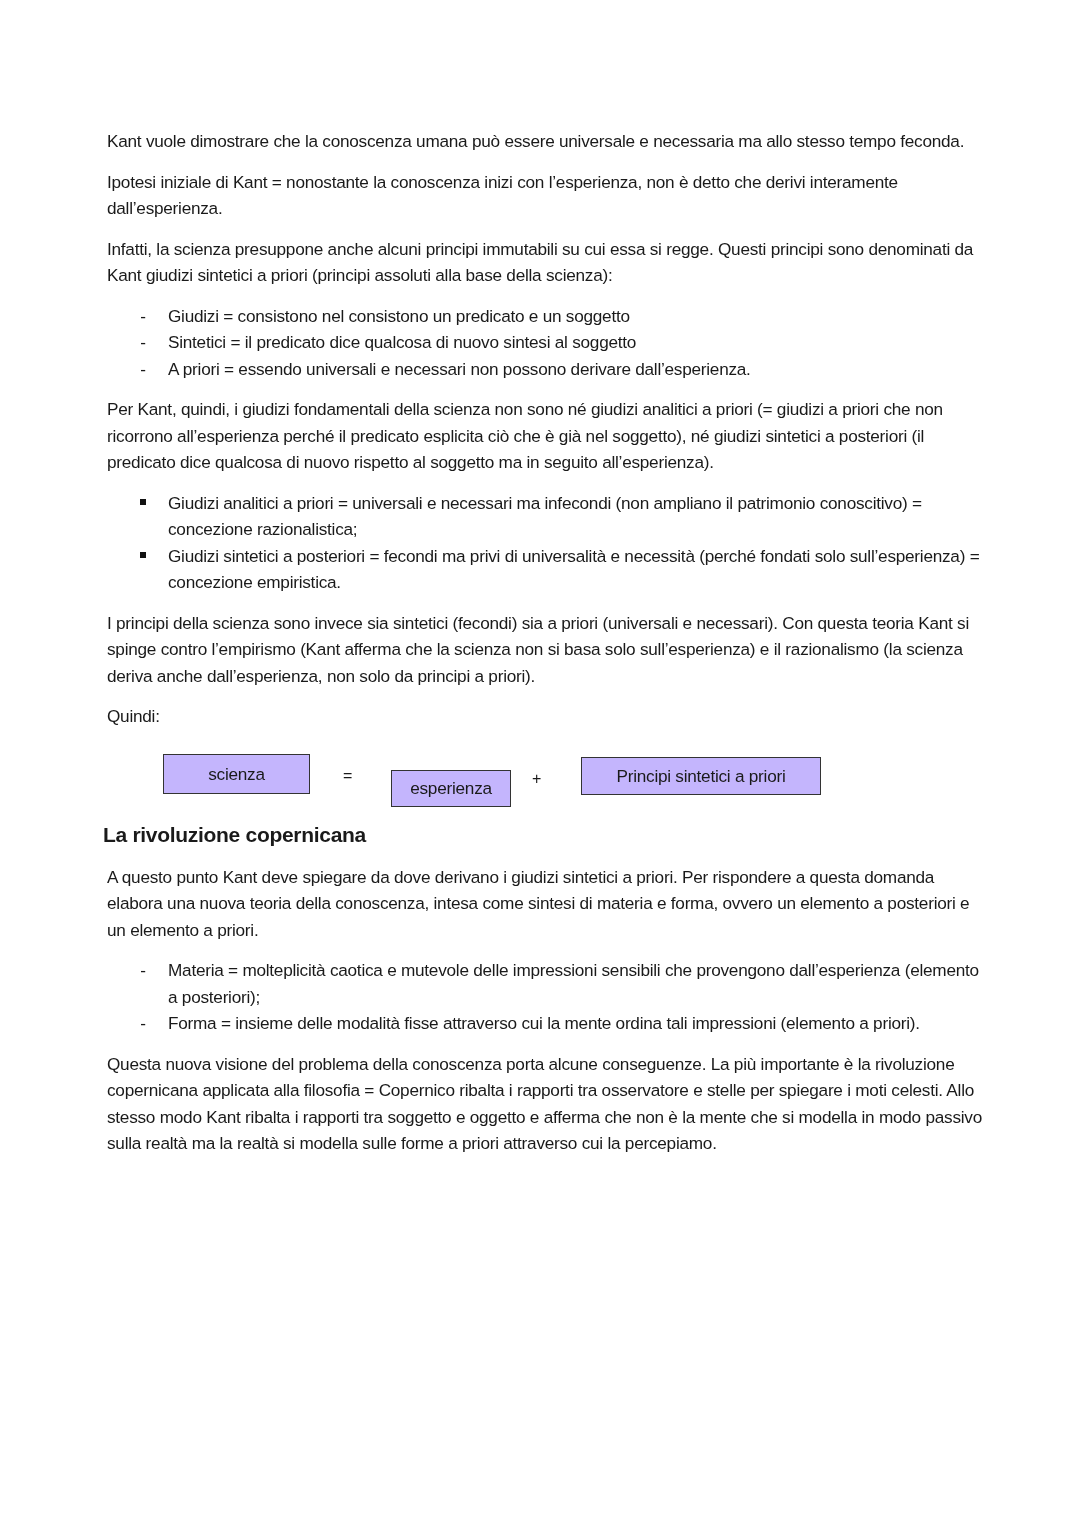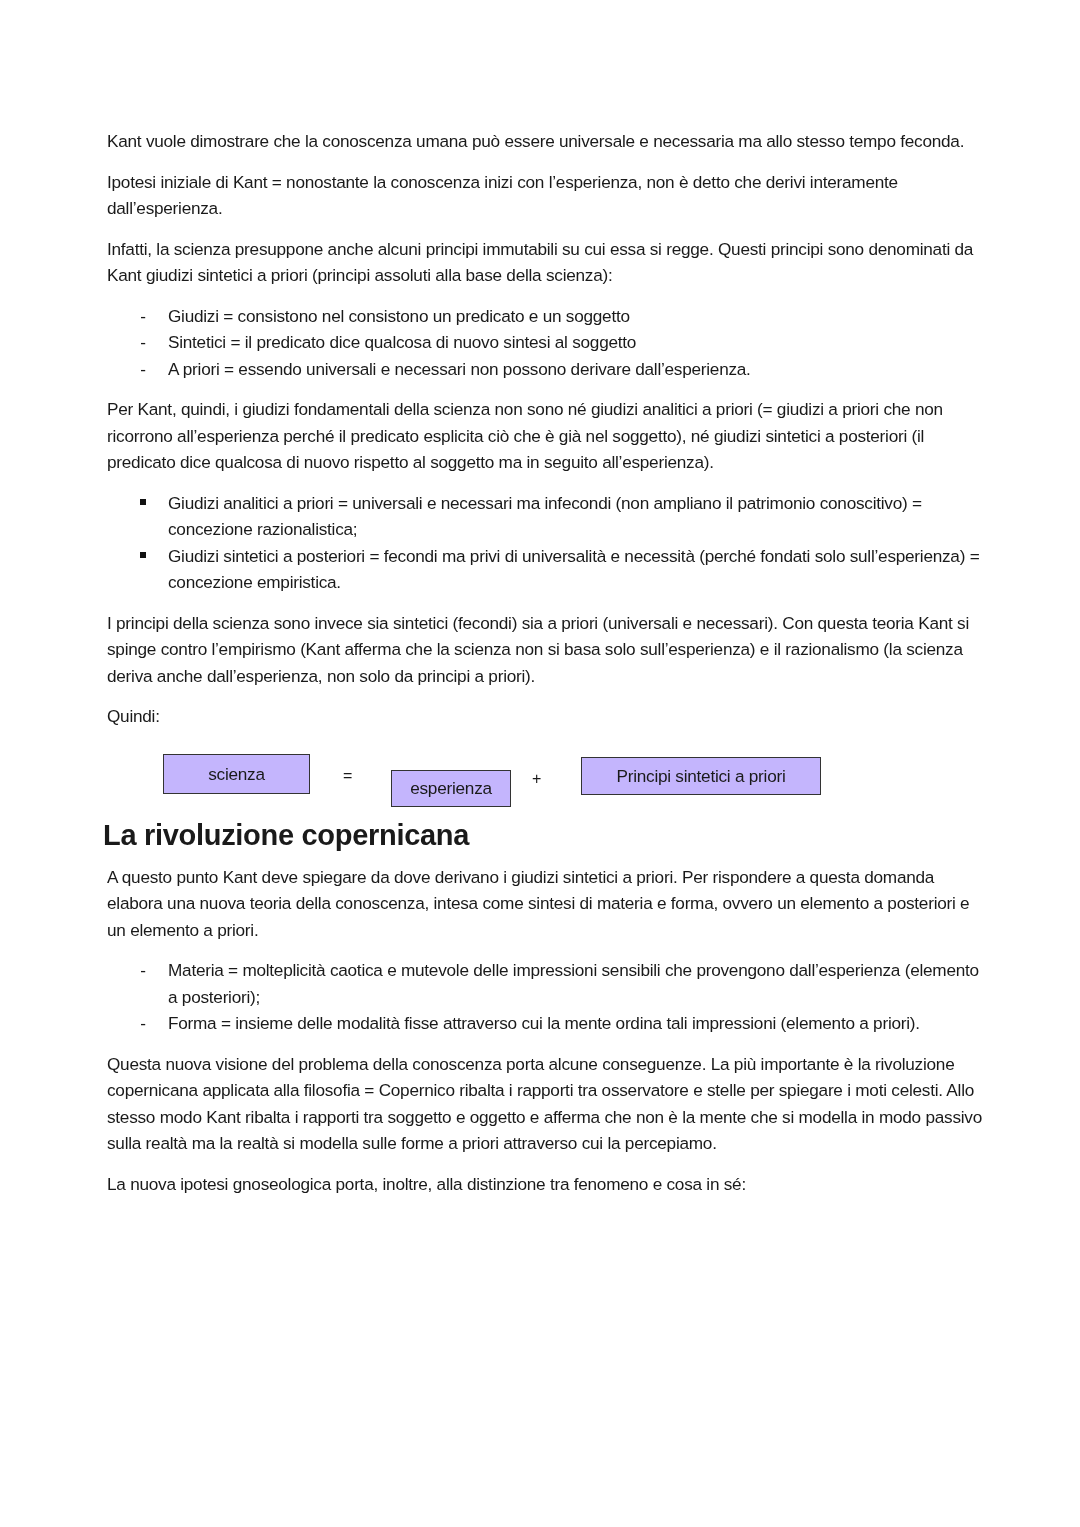--- a/index.html
+++ b/index.html
@@ -49,21 +49,21 @@
     }
     .box {
       position: absolute;
       border: 1.5px solid #333;
       background: #c4b5fd;
       text-align: center;
       font-size: 17.2px;
     }
     .op { position: absolute; font-size: 16px; }
     h2 {
-      font-size: 29px;
+      font-size: 21px;
       font-weight: bold;
       margin: 6px 0 14px 0;
       line-height: 30px;
       letter-spacing: -0.3px;
     }
   </style>
 </head>
 <body>
 
 <div class="page">
@@ -120,15 +120,14 @@
       <span class="marker">-</span>
       <span>Materia = molteplicità caotica e mutevole delle impressioni sensibili che provengono dall’esperienza (elemento a posteriori);</span>
     </li>
     <li>
       <span class="marker">-</span>
       <span>Forma = insieme delle modalità fisse attraverso cui la mente ordina tali impressioni (elemento a priori).</span>
     </li>
   </ul>
 
   <p>Questa nuova visione del problema della conoscenza porta alcune conseguenze. La più importante è la rivoluzione copernicana applicata alla filosofia = Copernico ribalta i rapporti tra osservatore e stelle per spiegare i moti celesti. Allo stesso modo Kant ribalta i rapporti tra soggetto e oggetto e afferma che non è la mente che si modella in modo passivo sulla realtà ma la realtà si modella sulle forme a priori attraverso cui la percepiamo.</p>
-  <p>La nuova ipotesi gnoseologica porta, inoltre, alla distinzione tra fenomeno e cosa in sé:</p>
 
 </div>
 
 </body></html>

